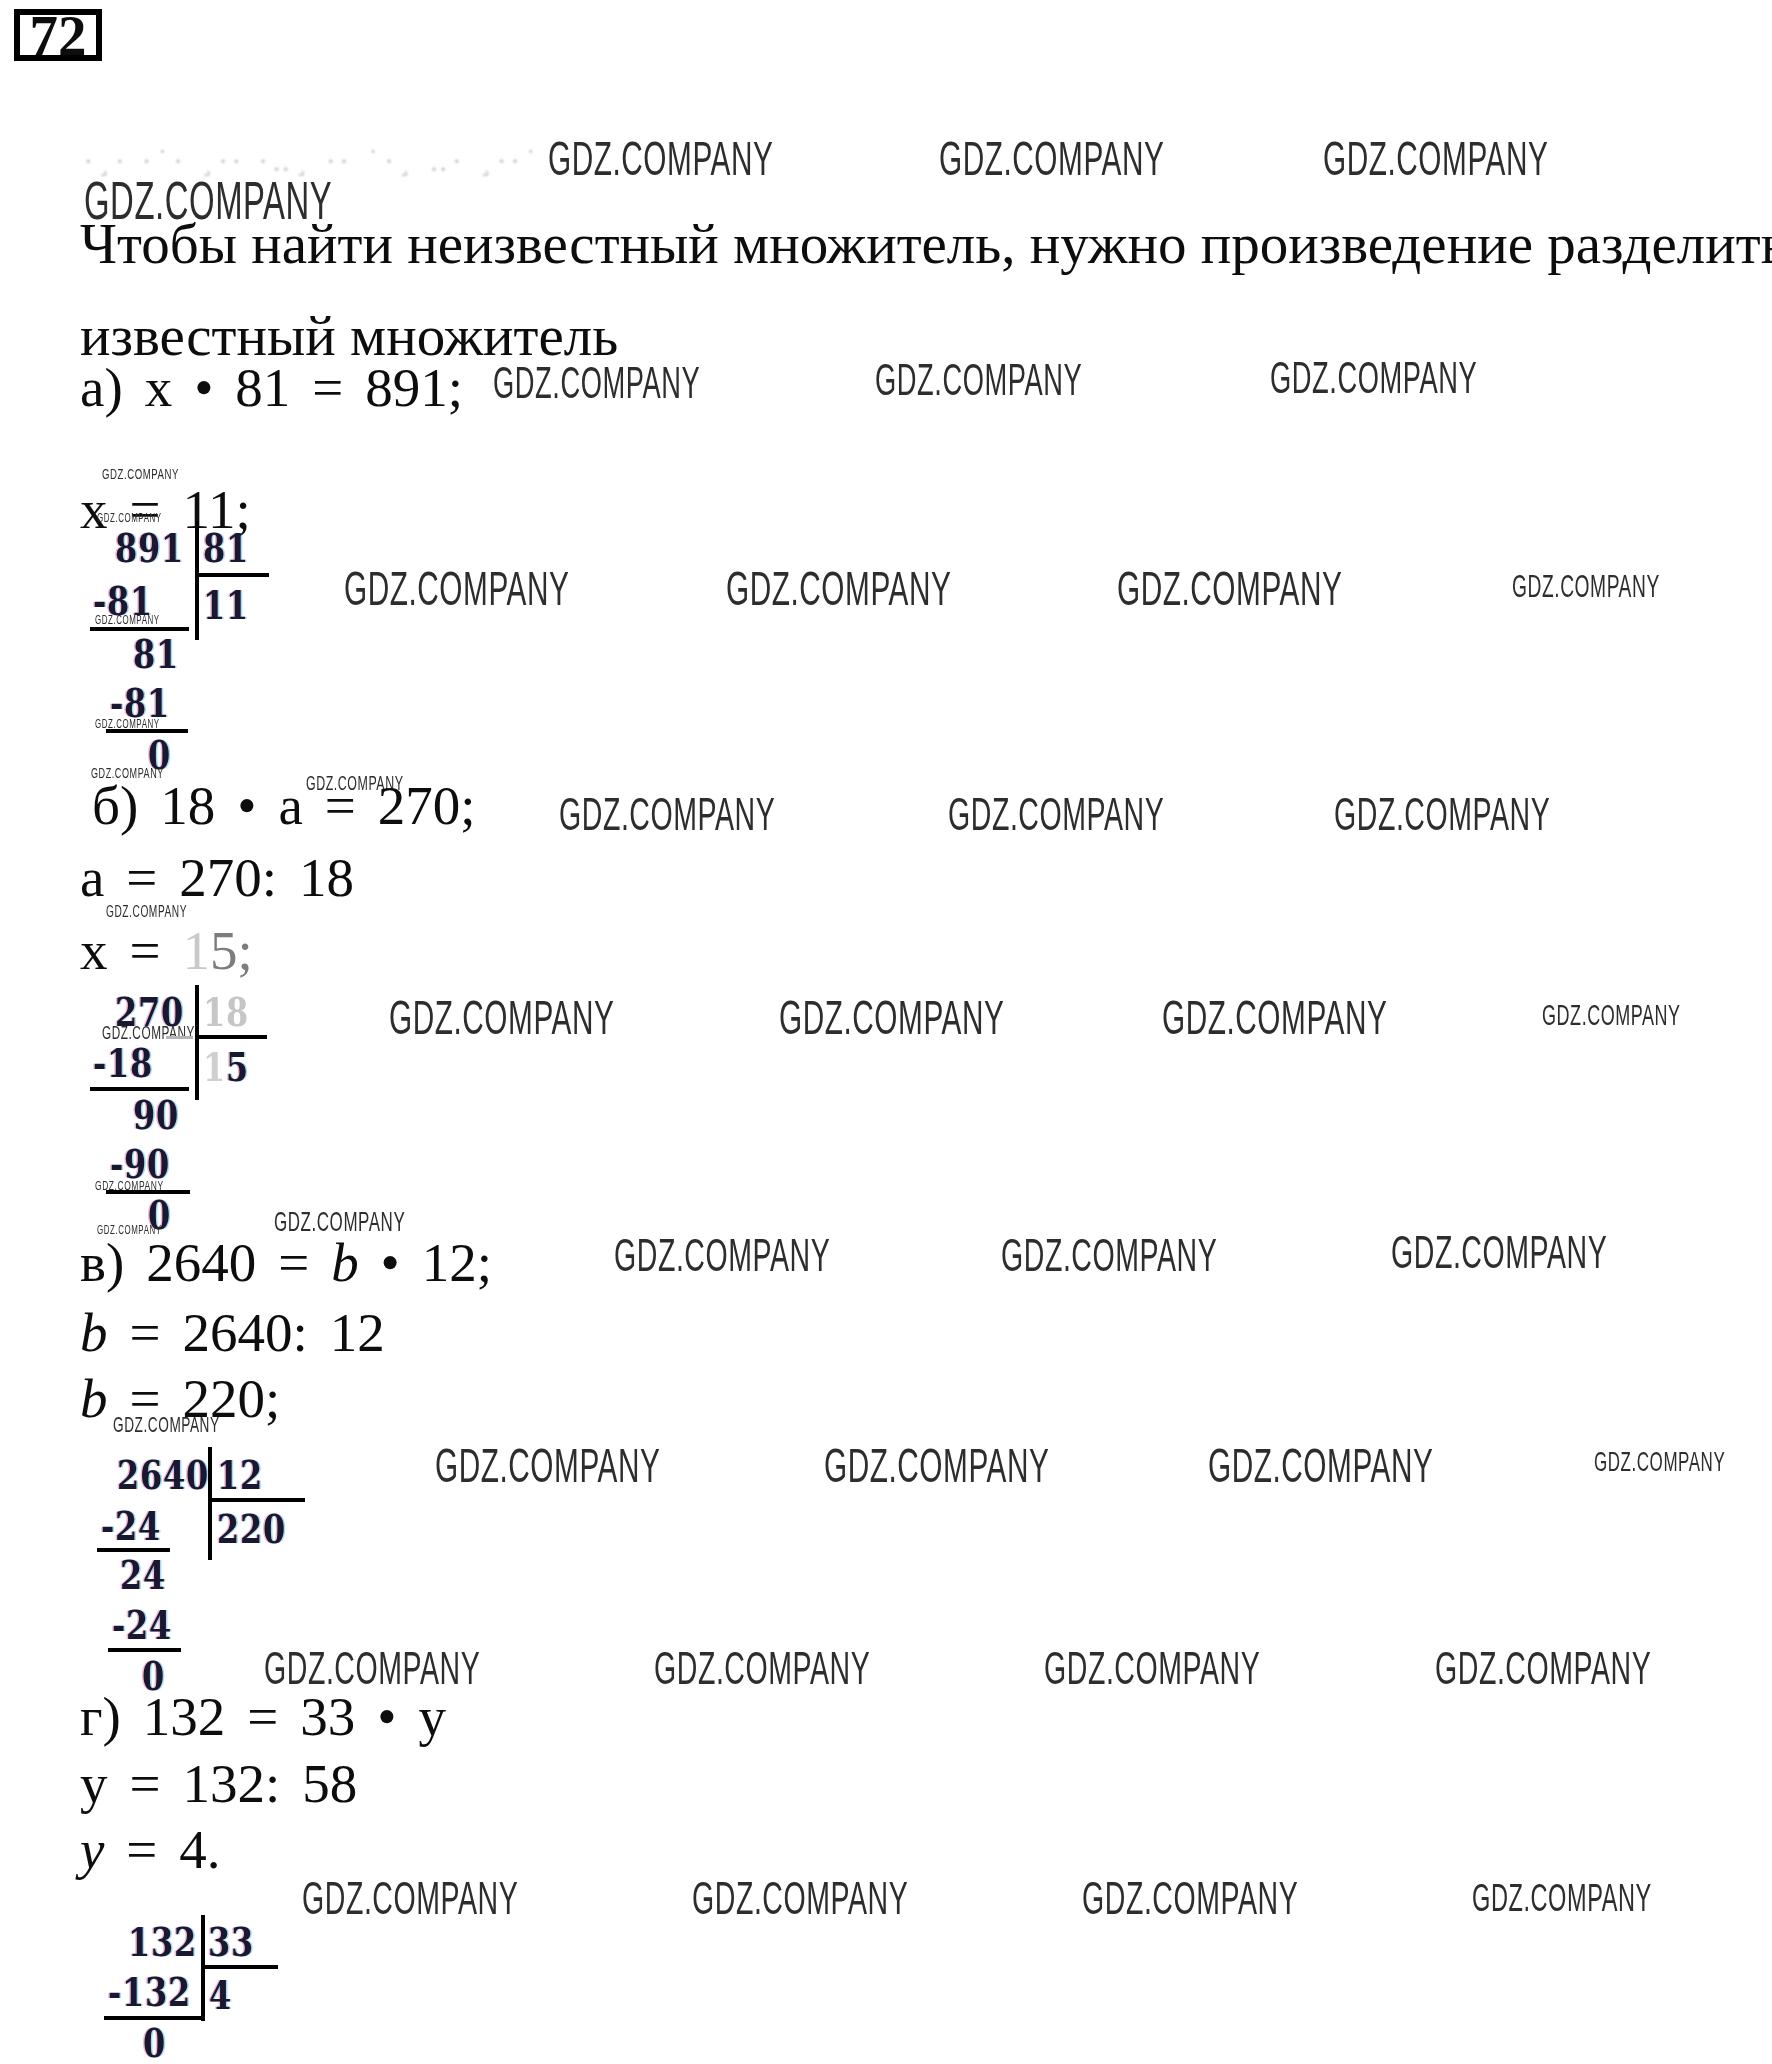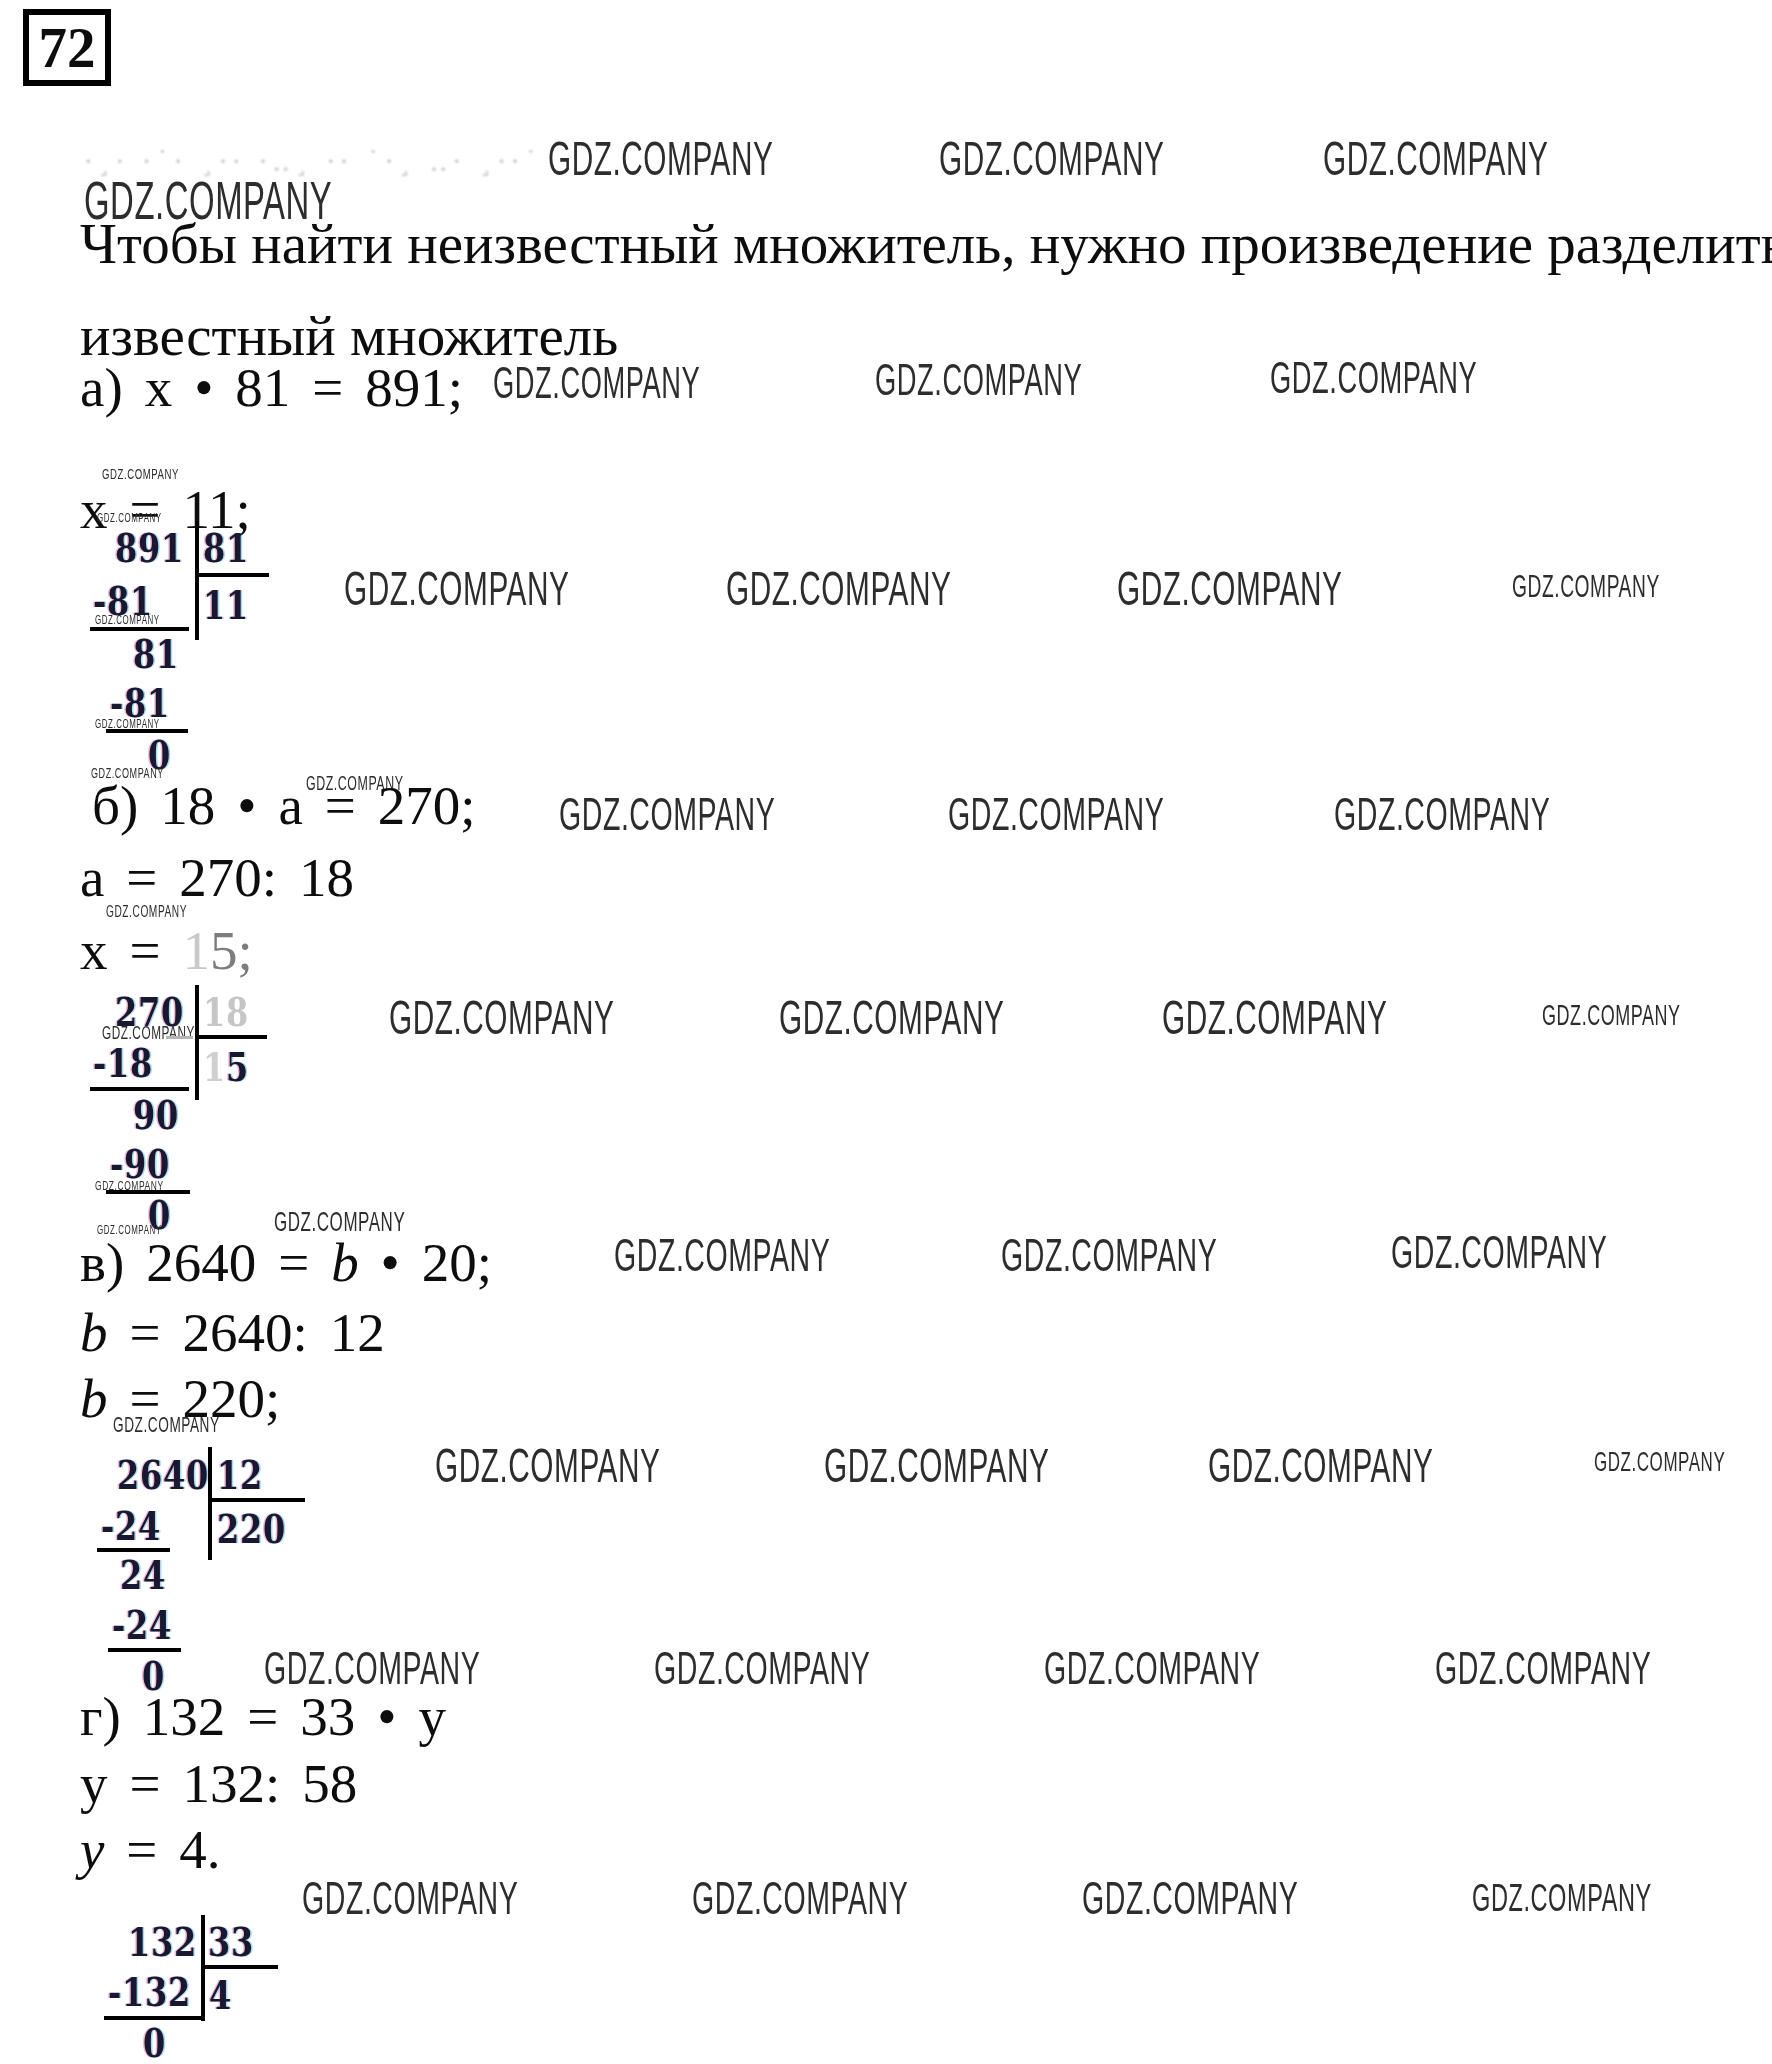--- a/index.html
+++ b/index.html
@@ -6,22 +6,22 @@
   .page{
     position:relative;
     width:1773px;height:2064px;
     background:#ffffff;
     font-family:"Liberation Serif", serif;
     color:#0d0d0d;
     overflow:hidden;
   }
   
   .num-badge{
-    position:absolute;left:23px;top:9.1px;
-    width:88px;height:77px;
+    position:absolute;left:14px;top:9.1px;
+    width:88px;height:52px;
     border:6.4px solid #000;
     box-sizing:border-box;
     display:flex;align-items:center;justify-content:center;
     font-weight:bold;font-size:57px;
     font-family:"Liberation Serif", serif;
   }
   
   .wm{
     position:absolute;
     font-family:"Liberation Sans", sans-serif;
@@ -135,21 +135,21 @@
   <span class="wm" style="left:95px;top:1179px;font-size:13.7px;">GDZ.COMPANY</span>
   <div class="dv" style="left:148px;top:1195px;">0</div>
 
   <span class="wm" style="left:389px;top:994px;font-size:48px;">GDZ.COMPANY</span>
   <span class="wm" style="left:779px;top:994px;font-size:48px;">GDZ.COMPANY</span>
   <span class="wm" style="left:1162px;top:994px;font-size:48px;">GDZ.COMPANY</span>
   <span class="wm" style="left:1542px;top:1001px;font-size:29px;">GDZ.COMPANY</span>
 
   <span class="wm" style="left:274px;top:1208px;font-size:27.4px;">GDZ.COMPANY</span>
   <span class="wm" style="left:97px;top:1224px;font-size:12.8px;">GDZ.COMPANY</span>
-  <div class="txt eq" style="left:80px;top:1235px;"><span>в) 2640  =  </span><span class="it">b</span><span> • 20;</span></div>
+  <div class="txt eq" style="left:80px;top:1235px;"><span>в) 2640  =  </span><span class="it">b</span><span> • 12;</span></div>
   <span class="wm" style="left:614px;top:1232px;font-size:46px;">GDZ.COMPANY</span>
   <span class="wm" style="left:1001px;top:1232px;font-size:46px;">GDZ.COMPANY</span>
   <span class="wm" style="left:1391px;top:1229px;font-size:46px;">GDZ.COMPANY</span>
 
   <div class="txt eq" style="left:80px;top:1305px;"><span class="it">b</span><span>  =  2640: 12</span></div>
   <div class="txt eq" style="left:80px;top:1371px;"><span class="it">b</span><span>  =  220;</span></div>
 
   <span class="wm" style="left:113px;top:1414px;font-size:22px;">GDZ.COMPANY</span>
   <div class="vbar" style="left:208px;top:1447px;height:113px;"></div>
   <div class="dv" style="left:117px;top:1455px;">2640</div>

